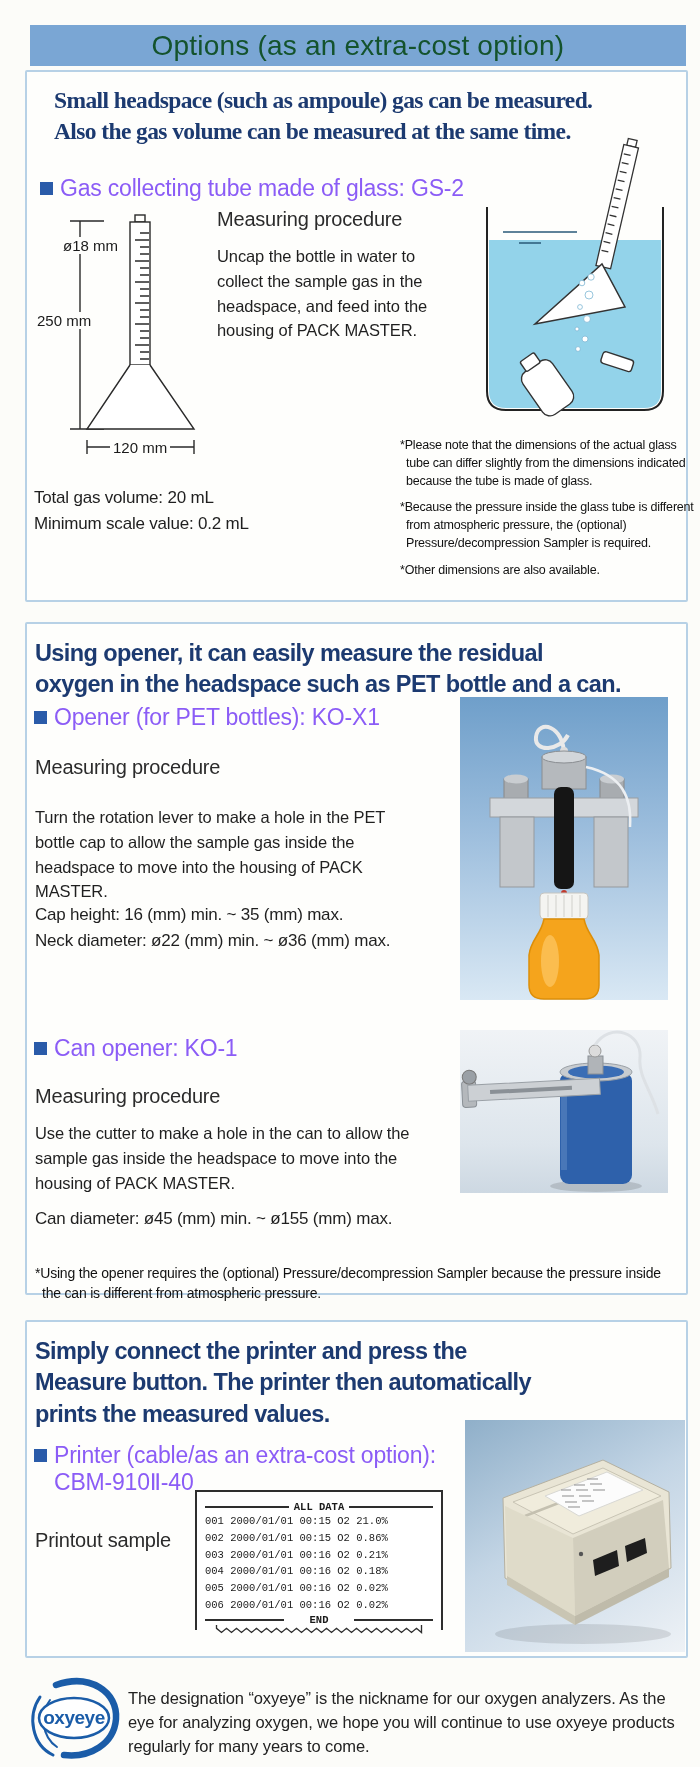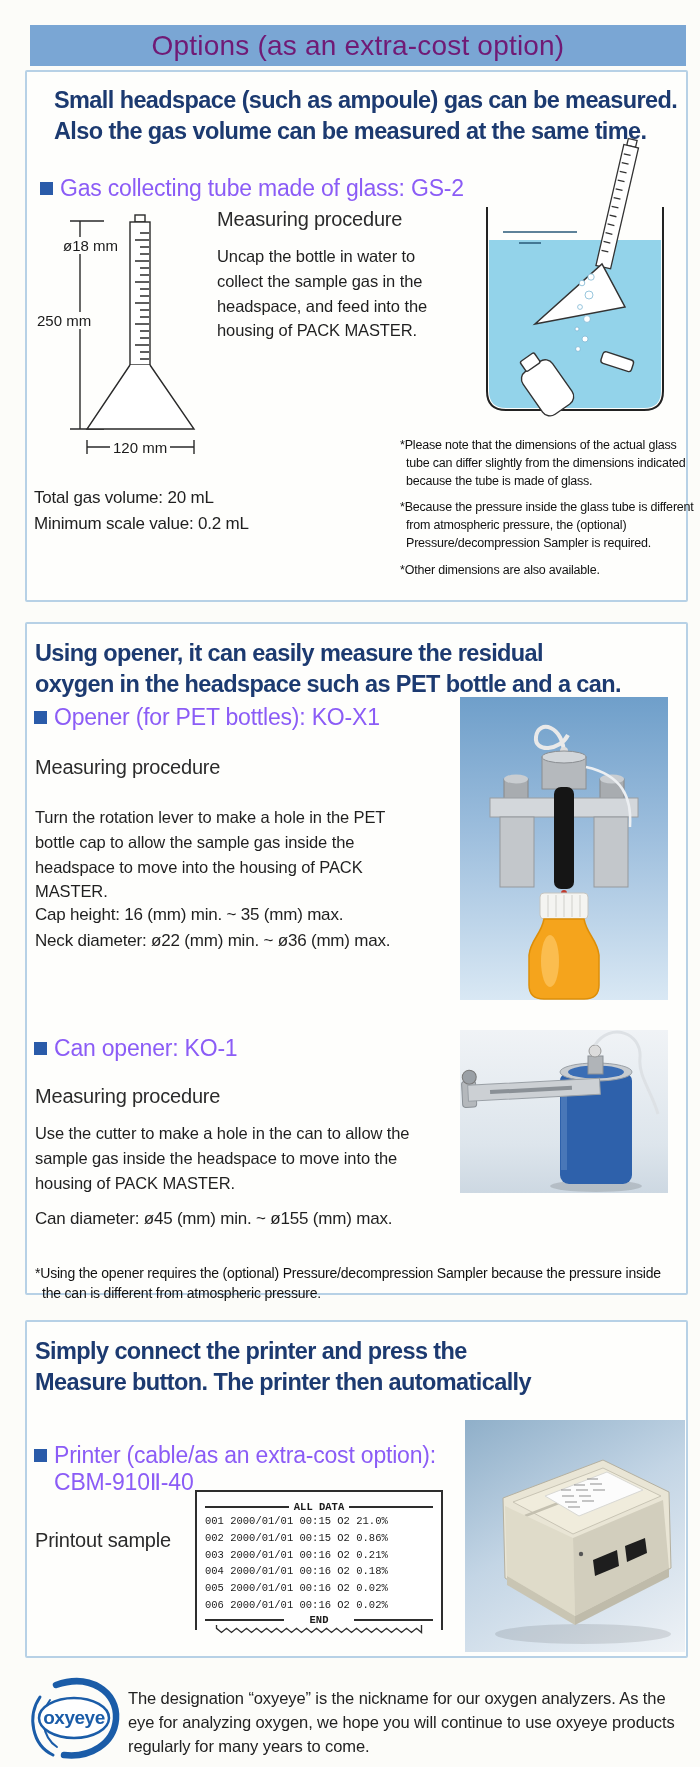--- a/index.html
+++ b/index.html
@@ -3,21 +3,21 @@
 <meta charset="utf-8">
 <style>
   html,body{margin:0;padding:0;background:#e9e9e6;}
   .page{position:relative;width:700px;height:1767px;background:#fcfcf9;overflow:hidden;
         font-family:"Liberation Sans",sans-serif;color:#1f1f1f;}
   .abs{position:absolute;}
 
   
   .banner{left:30px;top:25px;width:656px;height:41px;background:#7aa6d4;
           display:flex;align-items:center;justify-content:center;
-          color:#701a75;font-size:28px;letter-spacing:0.2px;}
+          color:#14532d;font-size:28px;letter-spacing:0.2px;}
 
   
   .secbox{border:2px solid #b7d1e6;background:#fefefc;box-sizing:border-box;border-radius:2px;}
   .box1{left:25px;top:70px;width:663px;height:532px;}
   .box2{left:25px;top:622px;width:663px;height:673px;}
   .box3{left:25px;top:1320px;width:663px;height:338px;}
 
   .headline{font-weight:bold;color:#1c3a70;font-size:23.5px;line-height:1.34;letter-spacing:-0.6px;}
   .headline span{display:block;}
 
@@ -65,21 +65,21 @@
 </head>
 <body>
 
 <div class="page">
 
   <div class="abs banner">
     <span>Options (as an extra-cost option)</span>
   </div>
 
   <div class="abs secbox box1">
-    <div class="abs headline" style="left:27px;top:13px;">
+    <div class="abs headline" style="left:27px;top:13px;font-family:Liberation Serif, serif;">
       <span>Small headspace (such as ampoule) gas can be measured.</span>
       <span>Also the gas volume can be measured at the same time.</span>
     </div>
 
     <div class="abs product" style="left:13px;top:103px;">
       <span class="sq"></span>
       <span>Gas collecting tube made of glass: GS-2</span>
     </div>
 
     <div class="abs" style="left:5px;top:135px;width:200px;height:290px;">
@@ -221,20 +221,21 @@
       <rect x="128" y="26" width="15" height="18" fill="#b0b4b8" stroke="#8a9096"></rect>
       <circle cx="135" cy="21" r="6" fill="#dcdcdc" stroke="#999"></circle>
       <path d="M135,15 C150,-8 182,2 180,28 C178,46 192,62 198,84" stroke="#dde1e5" stroke-width="3" fill="none"></path>
     </svg>
   </div>
 
   <div class="abs secbox box3">
     <div class="abs headline" style="left:8px;top:14px;">
       <span>Simply connect the printer and press the</span>
       <span>Measure button. The printer then automatically</span>
+      <span>prints the measured values.</span>
     </div>
 
     <div class="abs product" style="left:7px;top:120px;display:block;">
       <span style="display:flex;align-items:center;">
         <span class="sq"></span>
         <span>Printer (cable/as an extra-cost option):</span>
       </span>
       <span class="l2">CBM-910Ⅱ-40</span>
     </div>
 

